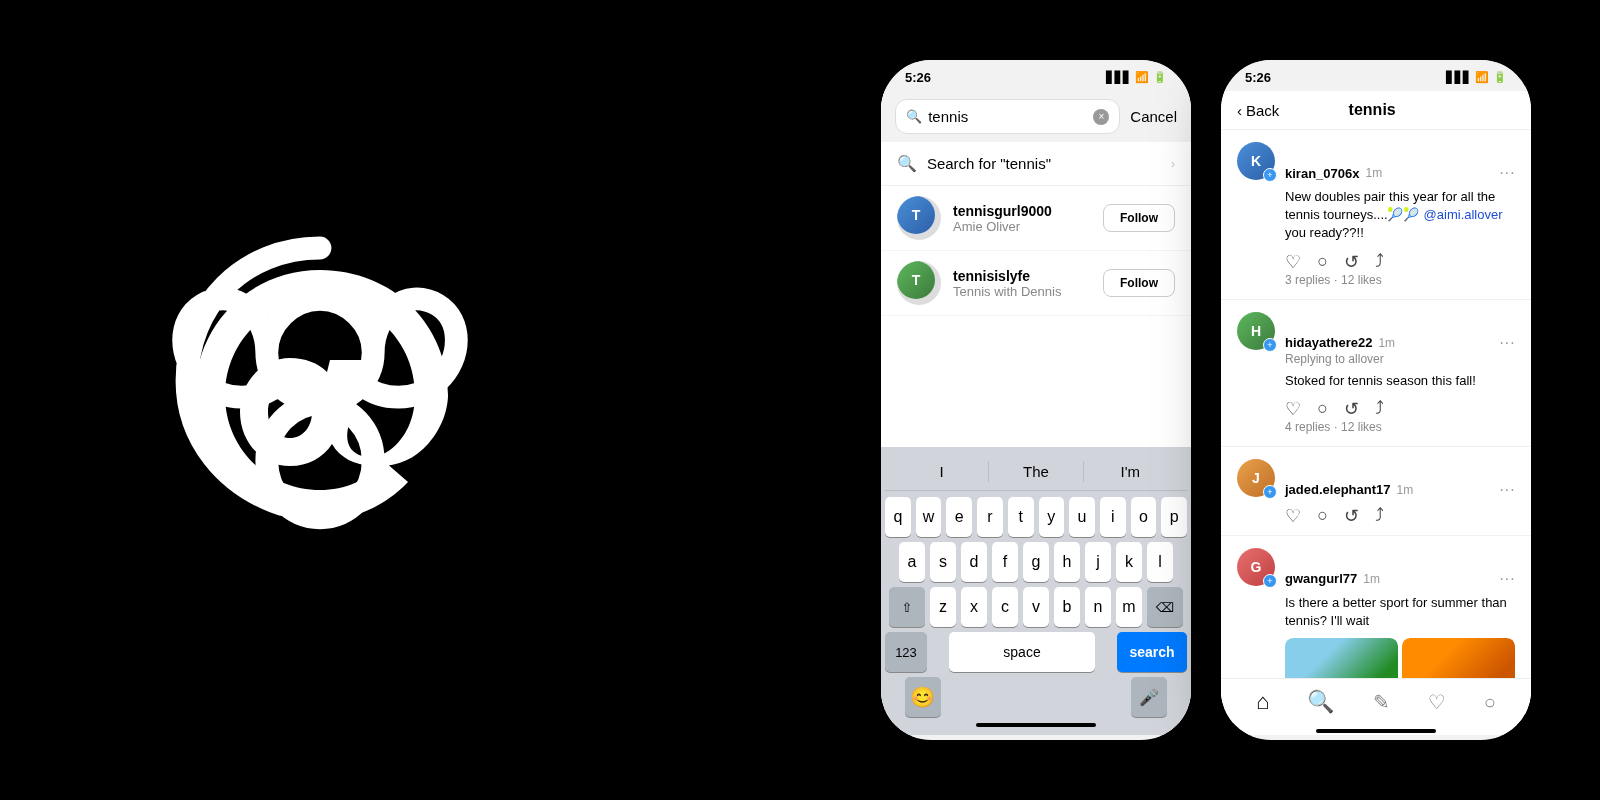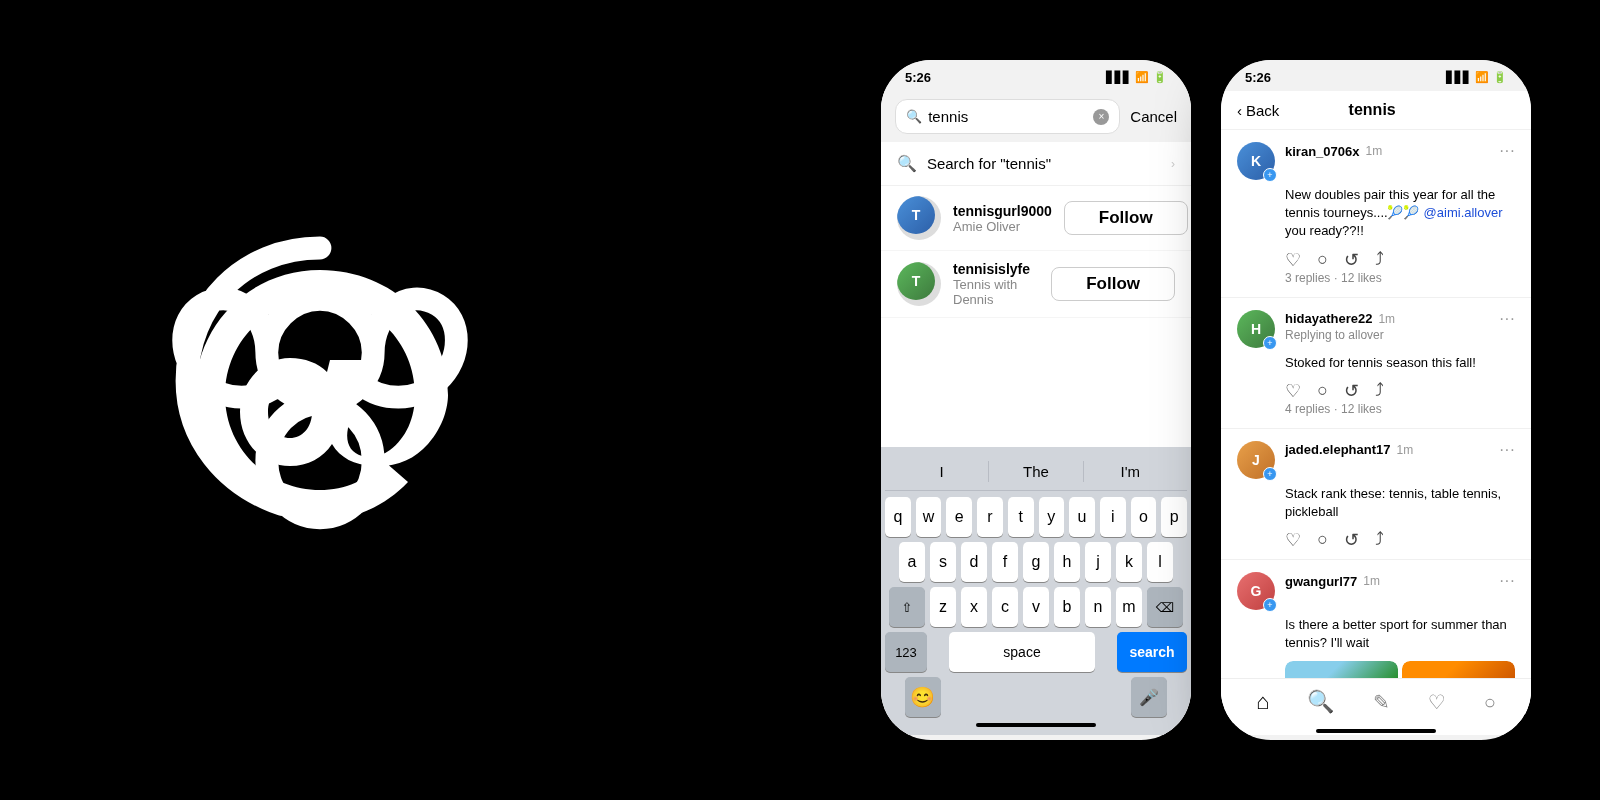--- a/index.html
+++ b/index.html
@@ -199,22 +199,22 @@
     }
 
     .user-bio {
       font-size: 13px;
       color: #888;
     }
 
     .follow-btn {
       border: 1.5px solid #ccc;
       border-radius: 8px;
-      padding: 6px 34px;
-      font-size: 17px;
+      padding: 6px 16px;
+      font-size: 12px;
       font-weight: 600;
       background: #fff;
       cursor: pointer;
       color: #000;
     }
 
     
     .keyboard {
       background: #d1d5db;
       padding: 8px 4px 6px;
@@ -410,20 +410,21 @@
     }
 
     .post-meta {
       flex: 1;
     }
 
     .post-username-row {
       display: flex;
       align-items: center;
       gap: 6px;
+      margin-top: 22px;
     }
 
     .post-username {
       font-size: 13px;
       font-weight: 700;
       color: #000;
     }
 
     .post-time {
       font-size: 12px;
@@ -798,21 +799,20 @@
               </div>
               <div class="post-meta">
                 <div class="post-username-row">
                   <span class="post-username">jaded.elephant17</span>
                   <span class="post-time">1m</span>
                   <span style="flex:1;"></span>
                   <span class="post-more">···</span>
                 </div>
               </div>
             </div>
-            <div class="post-body">Stack rank these: tennis, table tennis, pickleball</div>
             <div class="post-actions">
               <span class="action-icon">♡</span>
               <span class="action-icon">○</span>
               <span class="action-icon">↺</span>
               <span class="action-icon">⤴</span>
             </div>
           </div>
 
           <div class="thread-post">
             <div class="post-header">

